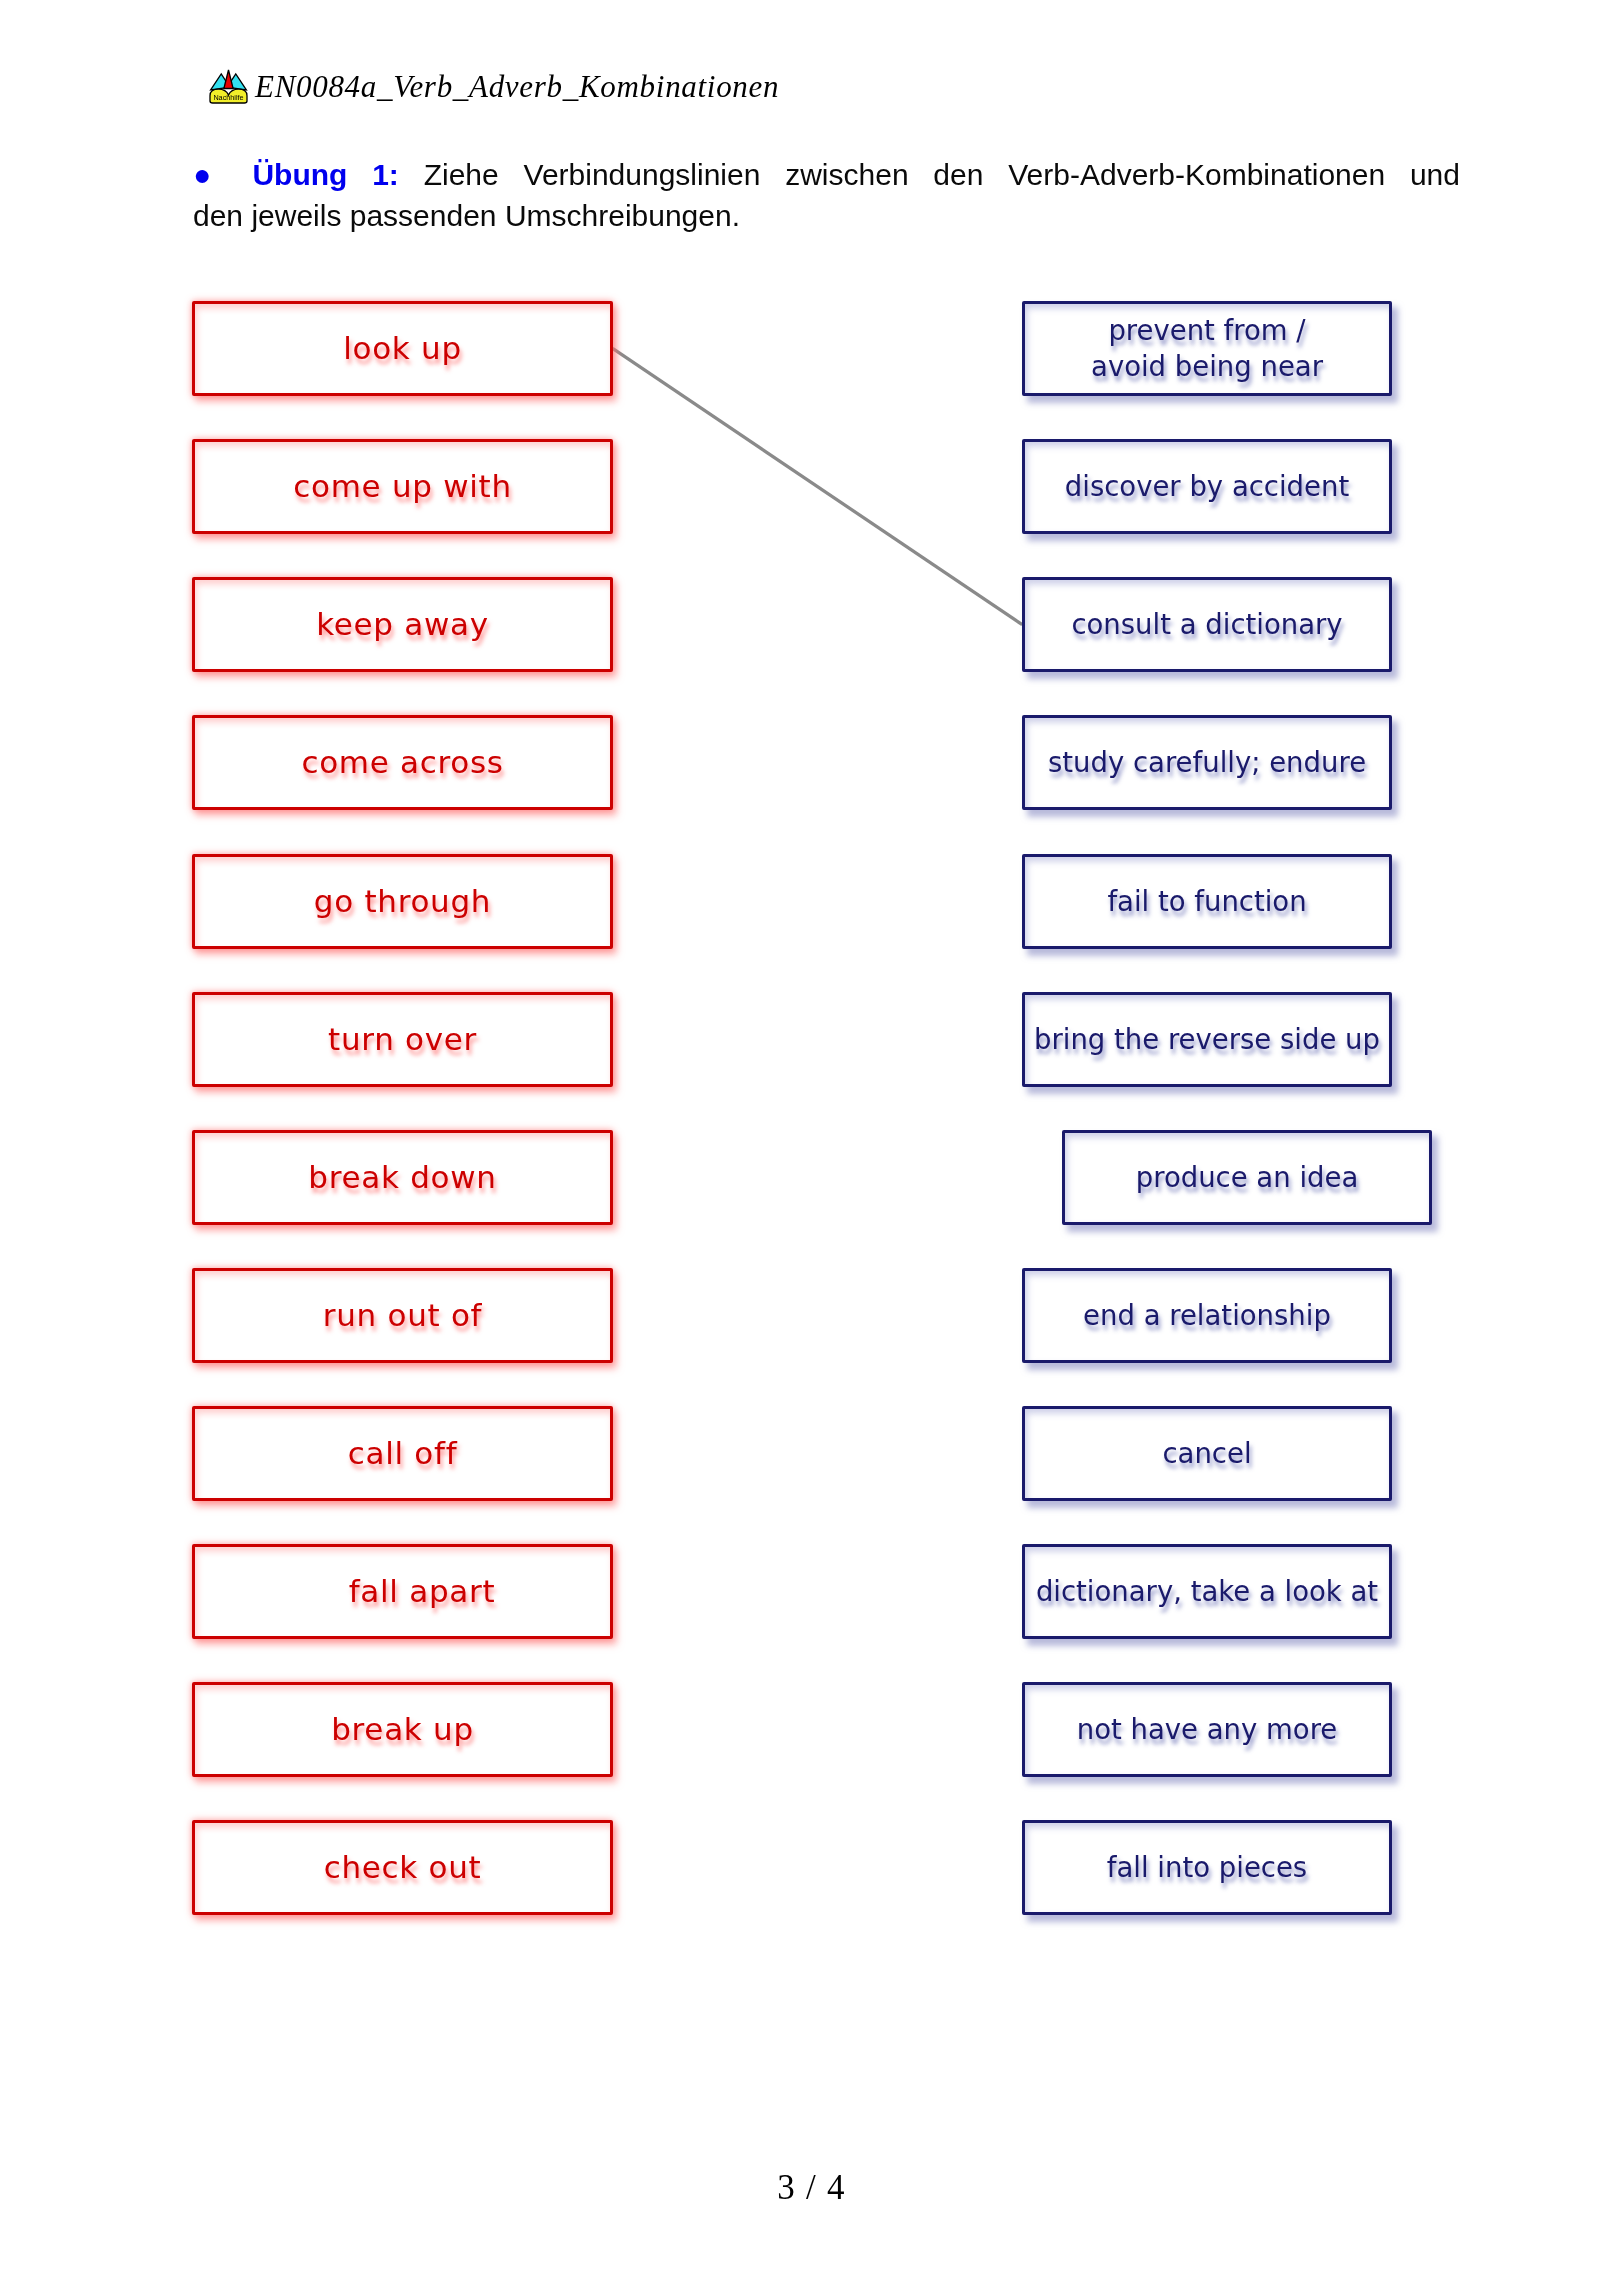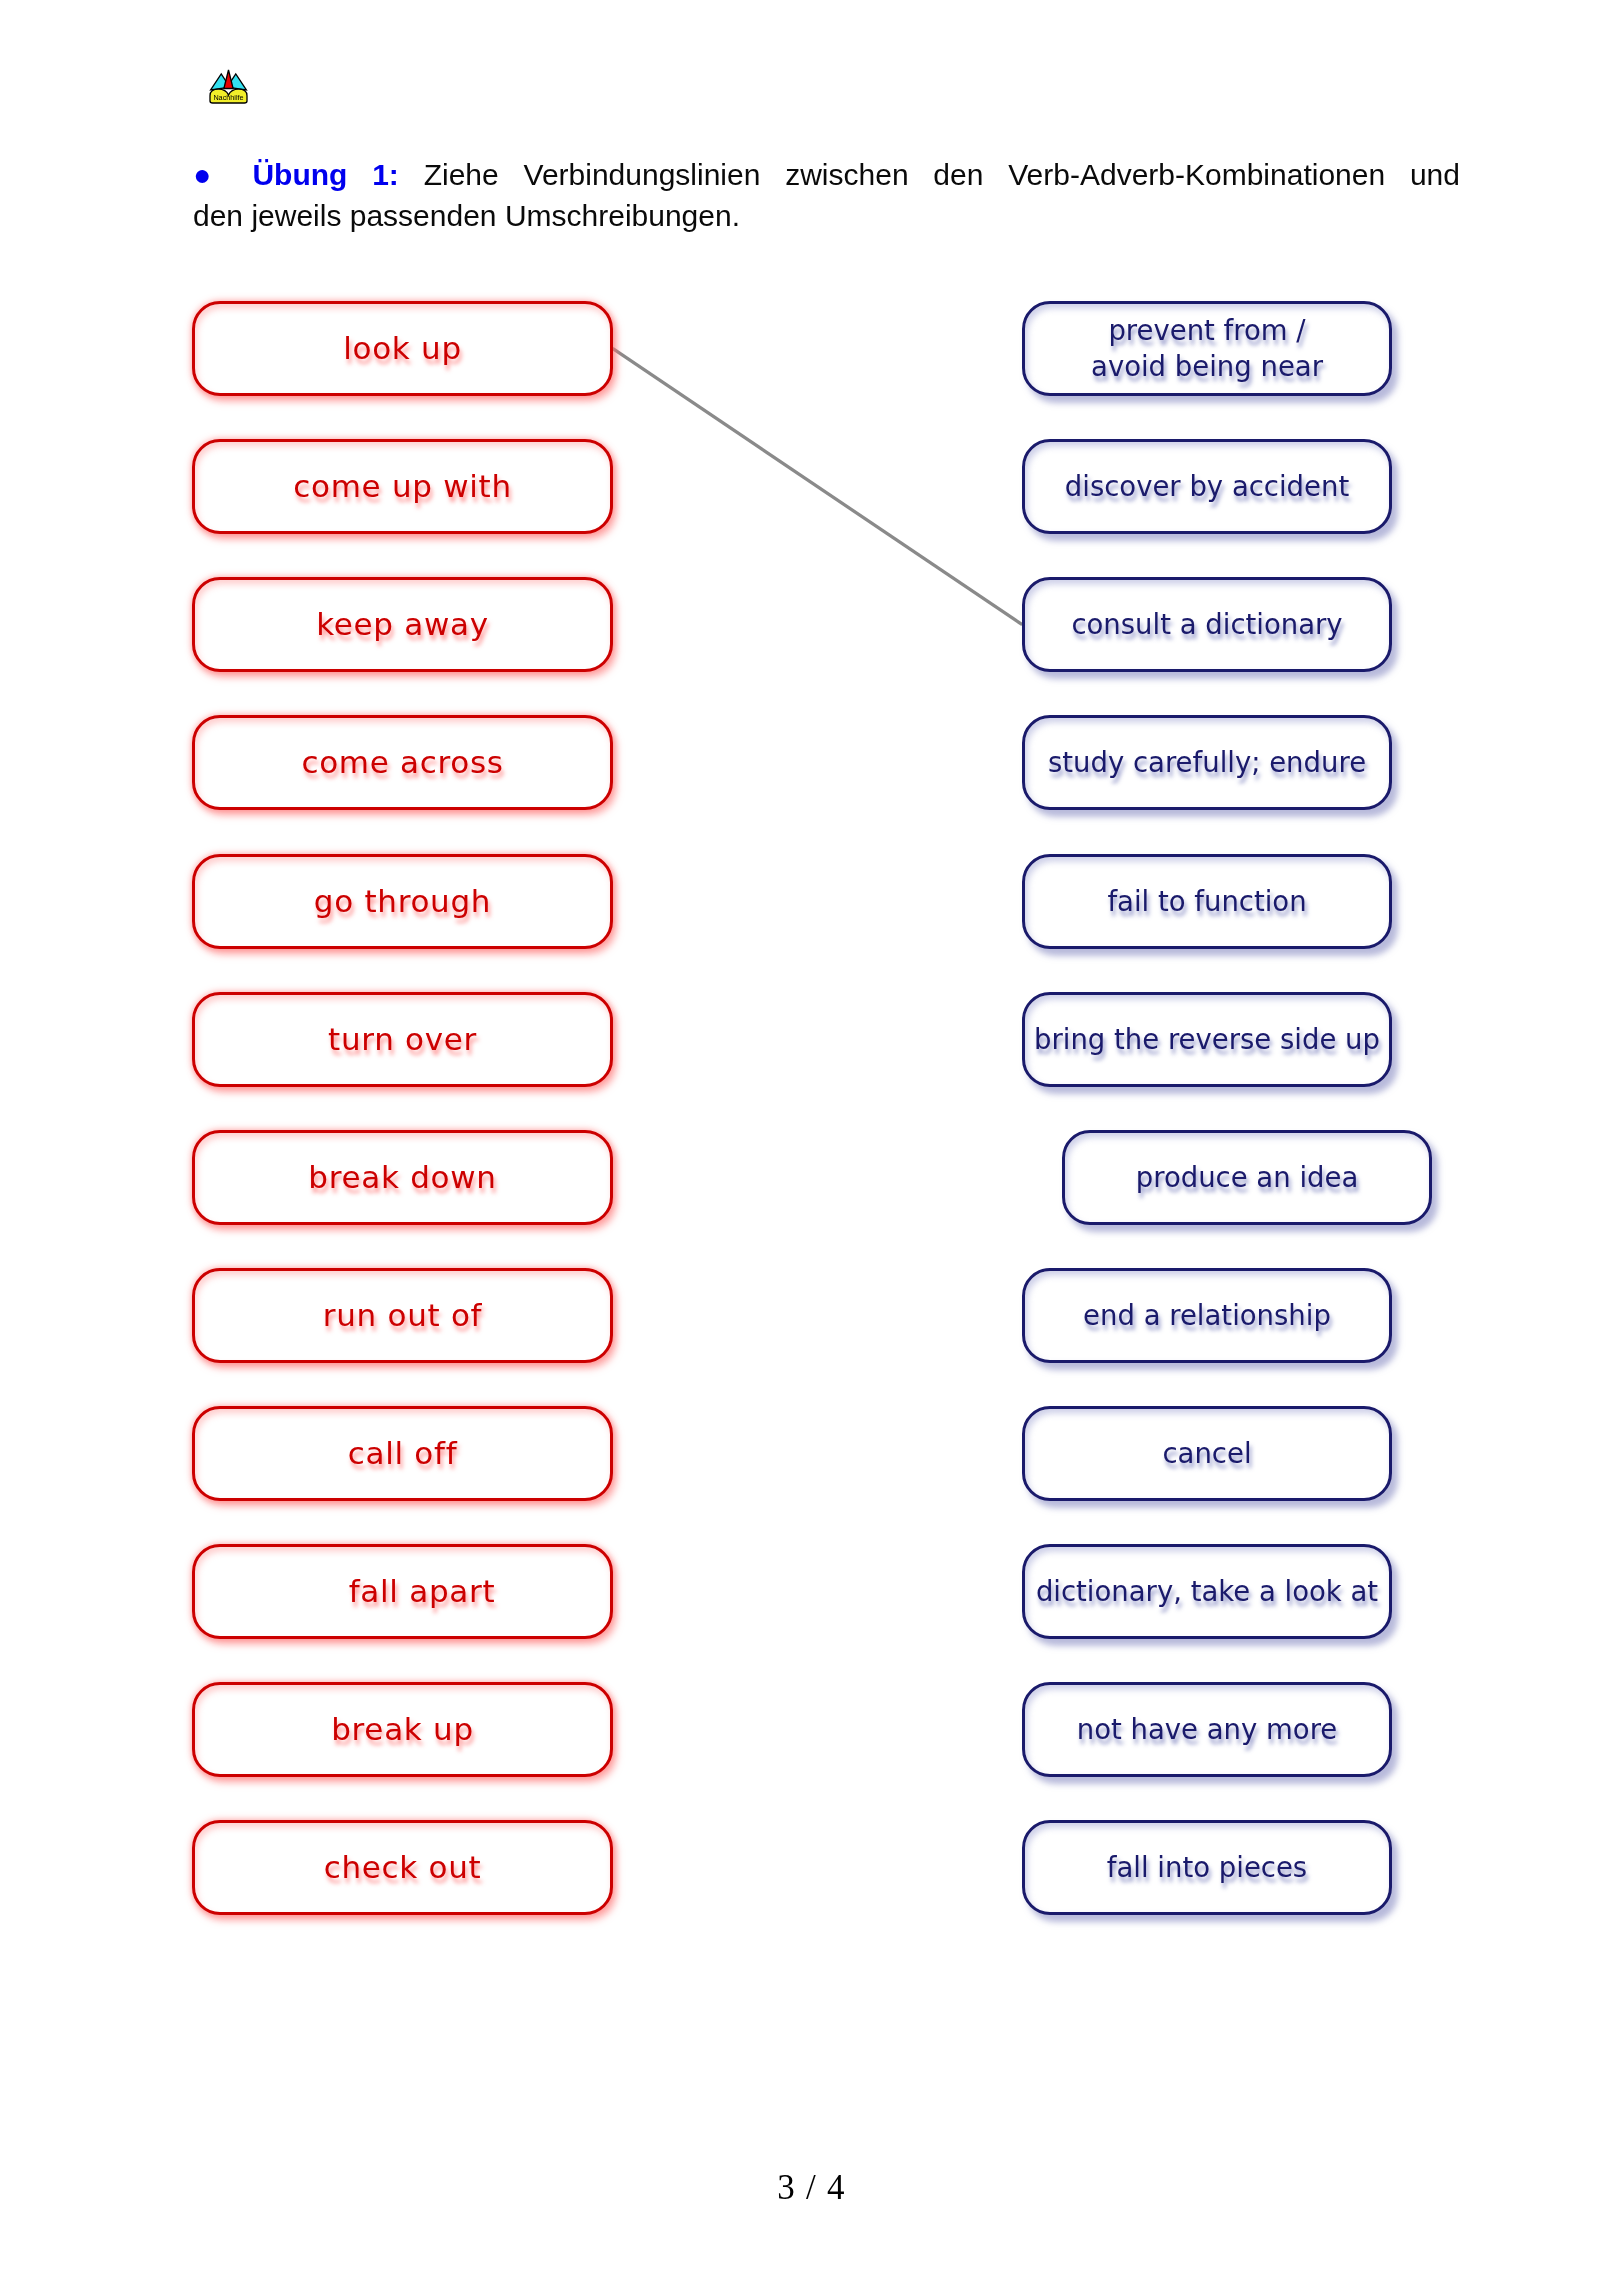--- a/index.html
+++ b/index.html
@@ -21,21 +21,21 @@
   .instruction{position:absolute;left:193px;top:154px;width:1267px;
     font-size:30px;line-height:41px;color:#0a0a0a;}
   .instr-line1{text-align:justify;text-align-last:justify;}
   .instr-line2{text-align:left;}
   .instr-label{color:var(--blue);font-weight:bold;}
   .instr-bullet{color:var(--blue);font-weight:bold;}
 
   
   .box{
     position:absolute;box-sizing:border-box;height:95px;
-    border:3.3px solid;border-radius:28px;background:#fff;
+    border:3.3px solid;border-radius:2px;background:#fff;
     display:flex;align-items:center;justify-content:center;
     text-align:center;
   }
   .box-label{white-space:pre-line;line-height:1.28;}
   .box.red{
     width:421px;left:192px;border-color:var(--red);color:var(--red);
     box-shadow:0 0 7.9px rgba(255,80,80,.55), 3.9px 5.9px 7.9px rgba(255,130,130,.55),
                inset 2px 4.6px 6.5px rgba(255,150,150,.45);
   }
   .box.red .box-label{font-size:31px;letter-spacing:0.7px;
@@ -72,20 +72,21 @@
   <svg class="logo" viewBox="0 0 62 56">
 
     <polygon points="4,33 20,9 33,29" fill="#33e0f0" stroke="#000" stroke-width="2"></polygon>
     <polygon points="29,29 42,9 58,33" fill="#33e0f0" stroke="#000" stroke-width="2"></polygon>
 
     <polygon points="24,31 31,3 38,31" fill="#e80000" stroke="#000" stroke-width="2"></polygon>
 
     <path d="M3,50 L3,42 Q3,32 16,32 Q27,32 31,41 Q35,32 46,32 Q59,32 59,42 L59,50 Q59,53 55,53 L7,53 Q3,53 3,50 Z" fill="#f2ee2a" stroke="#000" stroke-width="2"></path>
     <text x="31" y="49" text-anchor="middle" font-size="11" font-family="Liberation Sans, sans-serif" fill="#000">Nachhilfe</text>
   </svg>
+  <span class="doc-title">EN0084a_Verb_Adverb_Kombinationen</span>
 </div>
 
 <div class="instruction">
   <div class="instr-line1"><span class="instr-bullet">●</span> <span class="instr-label">Übung 1:</span> <span>Ziehe Verbindungslinien zwischen den Verb-Adverb-Kombinationen und</span></div>
   <div class="instr-line2">den jeweils passenden Umschreibungen.</div>
 </div>
 
 <div id="boxes">
     <div class="box red" style="top: 301px;">
       <span class="box-label">look up</span>

